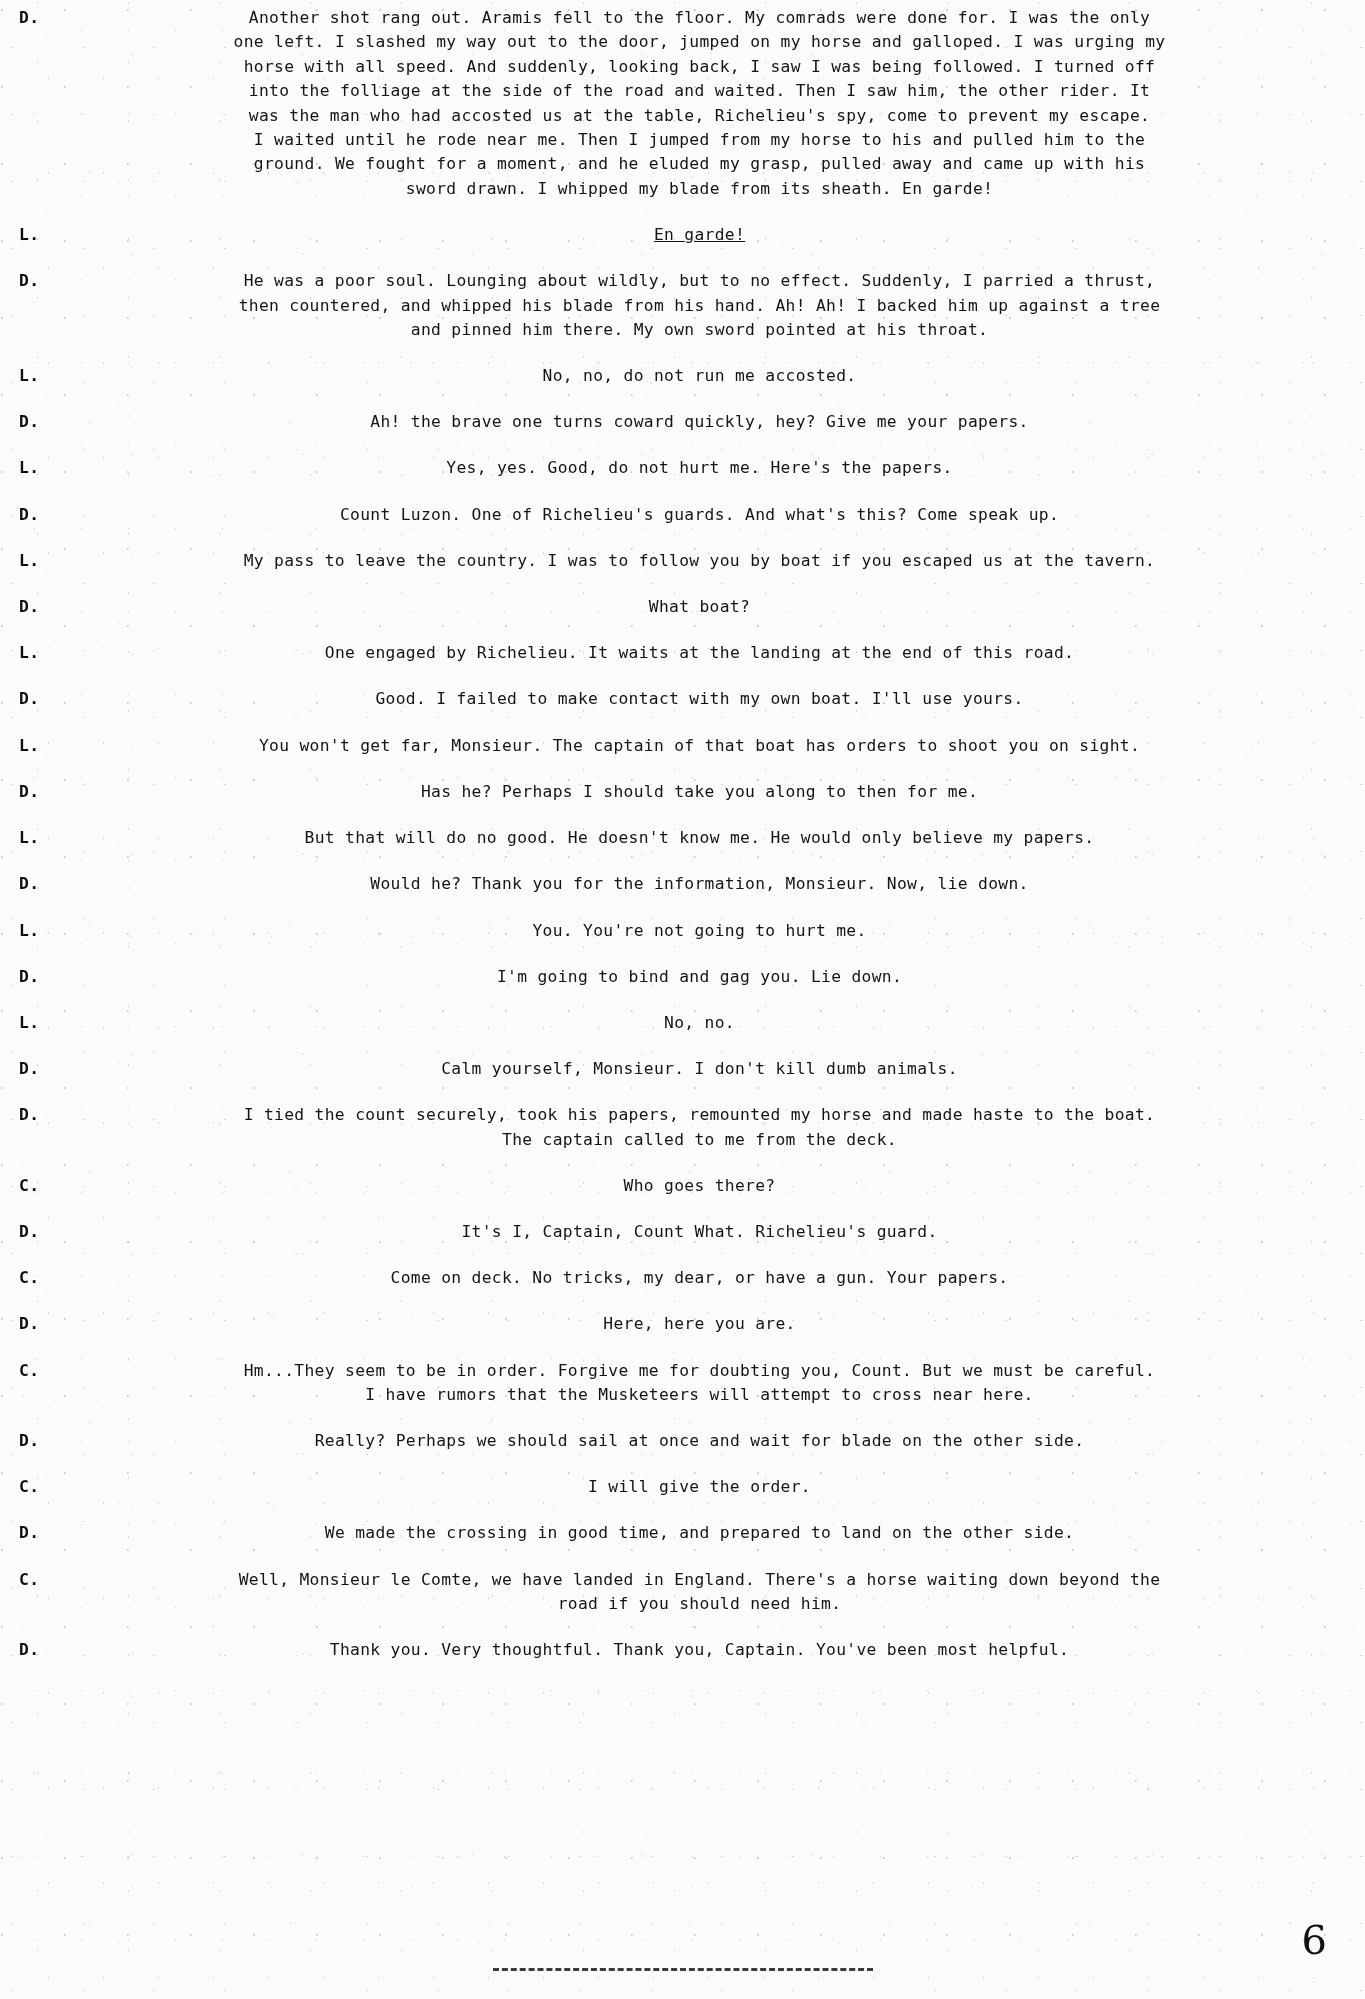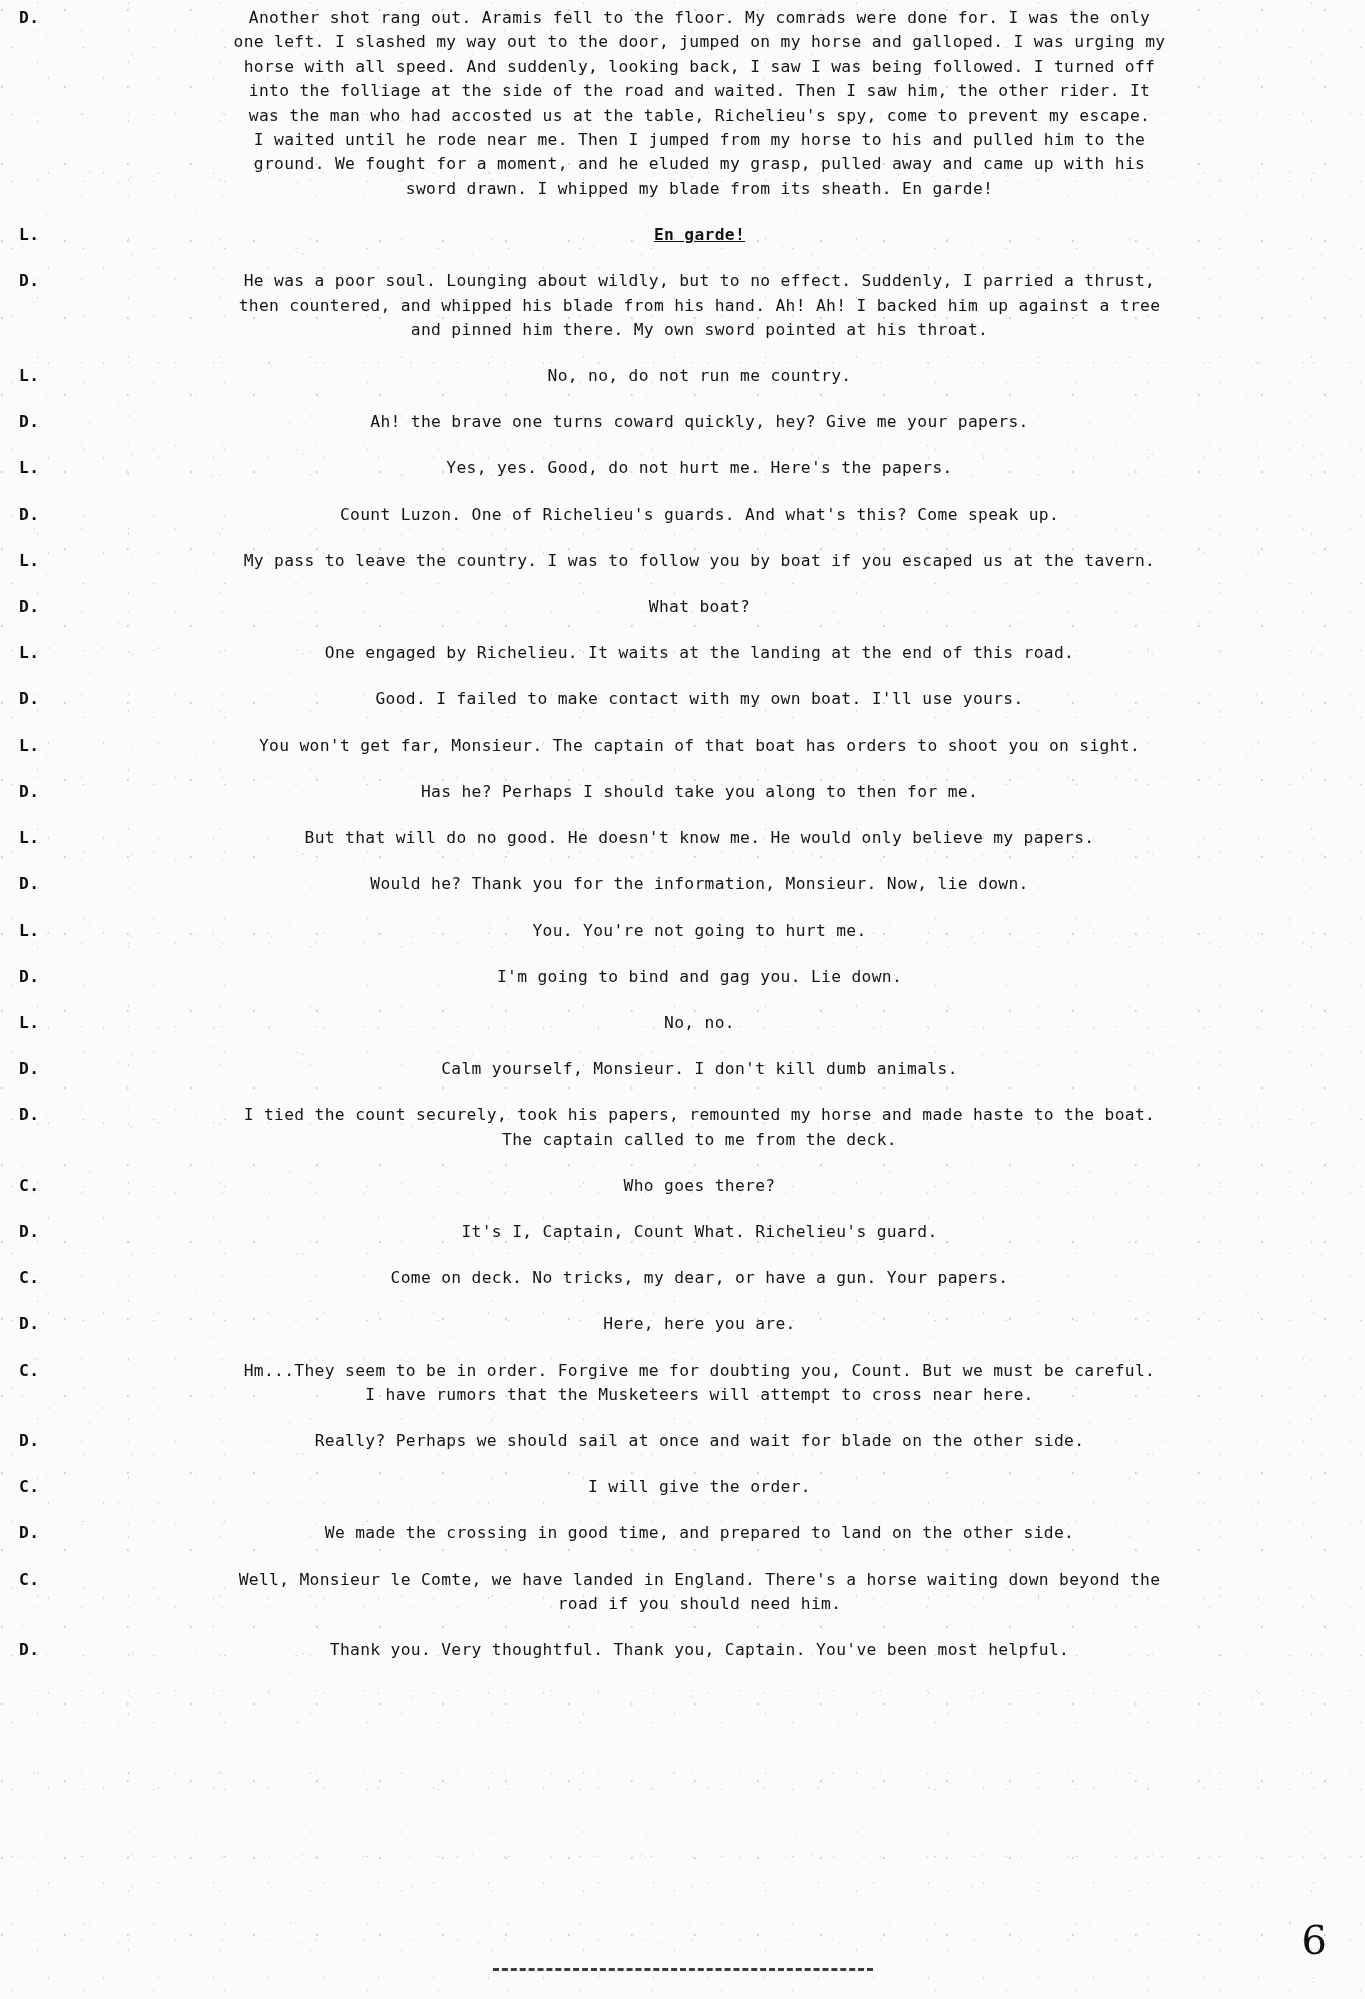--- a/index.html
+++ b/index.html
@@ -63,21 +63,21 @@
     font-weight: 700;
     color: #0d0d0d;
     text-align: left;
     padding-left: 5px;
   }
   .speech {
     flex: 1 1 auto;
     white-space: pre-wrap;
     text-align: center;
   }
-  .speech.u { text-decoration: underline; font-weight: 700; }
+  .speech.u { text-decoration: underline; font-weight: 400; }
 
   
   .block-para .speech {
     line-height: 24.4px;
   }
 
   
   .grain {
     position: absolute;
     inset: 0;
@@ -136,21 +136,21 @@
           <span class="speech u">En garde!</span>
         </div>
         <div class="line">
           <span class="cue">D.</span>
           <span class="speech">He was a poor soul. Lounging about wildly, but to no effect. Suddenly, I parried a thrust,
 then countered, and whipped his blade from his hand. Ah! Ah! I backed him up against a tree
 and pinned him there. My own sword pointed at his throat.</span>
         </div>
         <div class="line">
           <span class="cue">L.</span>
-          <span class="speech">No, no, do not run me country.</span>
+          <span class="speech">No, no, do not run me accosted.</span>
         </div>
         <div class="line">
           <span class="cue">D.</span>
           <span class="speech">Ah! the brave one turns coward quickly, hey? Give me your papers.</span>
         </div>
         <div class="line">
           <span class="cue">L.</span>
           <span class="speech">Yes, yes. Good, do not hurt me. Here's the papers.</span>
         </div>
         <div class="line">

